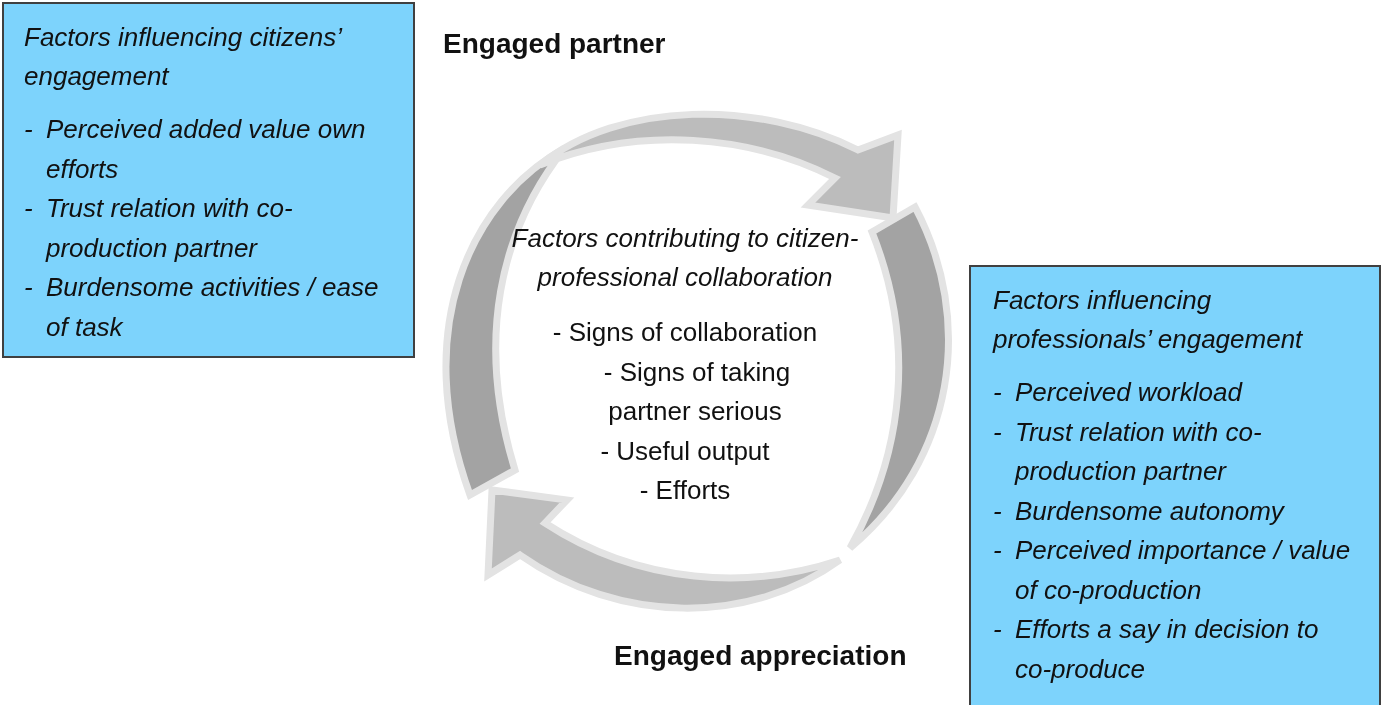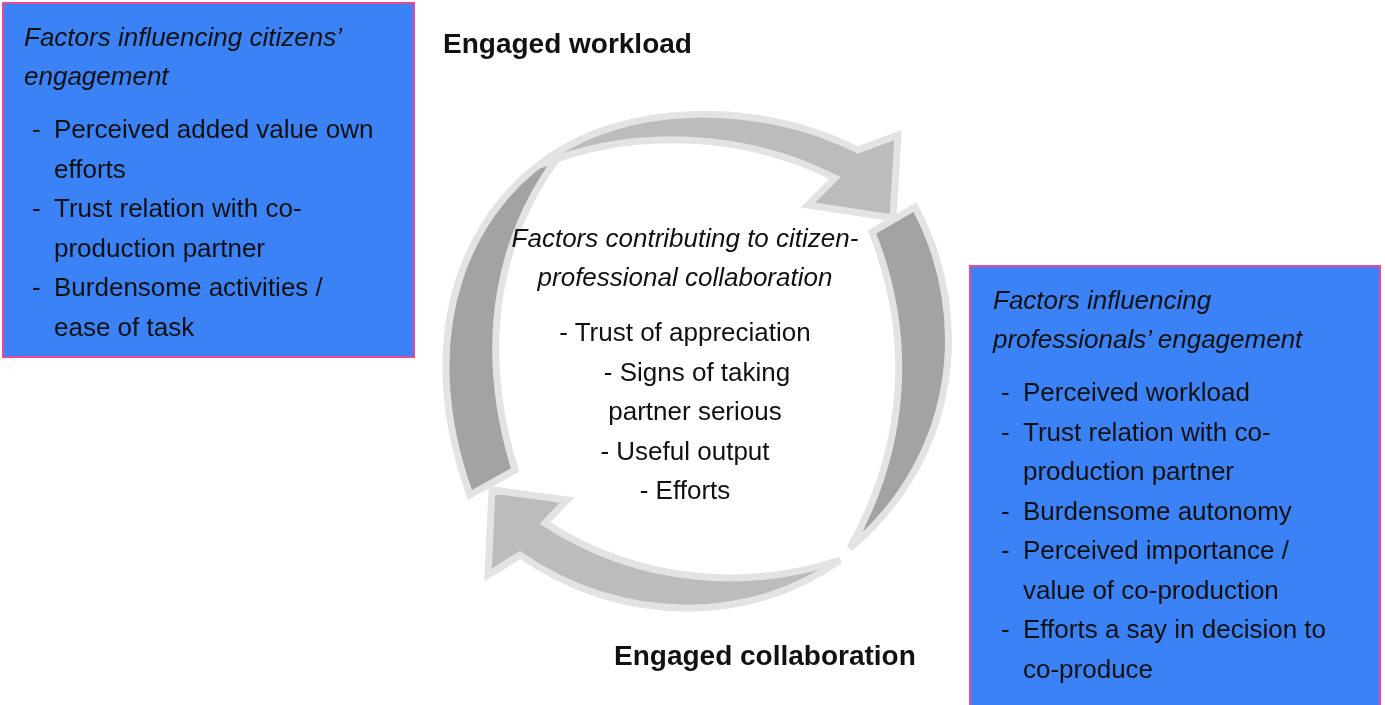--- a/index.html
+++ b/index.html
@@ -1,22 +1,22 @@
 <!DOCTYPE html>
 <html><head>
 <meta charset="utf-8">
 <style>
   html, body { margin:0; padding:0; background:#ffffff; }
   body { width:1385px; height:705px; position:relative; overflow:hidden;
          font-family:"Liberation Sans", "DejaVu Sans", sans-serif; color:#111; }
-  .box { position:absolute; border:2px solid #ec4899; box-sizing:border-box; background:#3b82f6; }
+  .box { position:absolute; border:2px solid #404040; box-sizing:border-box; background:#7dd3fc; }
   .box-left { left:2px; top:2px; width:413px; height:356px; padding:14px 20px; }
   .box-right { left:969px; top:265px; width:412px; height:564px; padding:14px 22px; }
   .box-title { font-style:italic; font-size:26px; line-height:39px; margin:0 0 14px 0; }
-  ul.items { list-style:none; margin:8px; padding:0; font-size:26px; line-height:39.5px; }
+  ul.items { list-style:none; margin:0; padding:0; font-size:26px; line-height:39.5px;font-style:italic; }
   ul.items li { position:relative; padding-left:22px; }
   ul.items li::before { content:"-"; position:absolute; left:0; top:0; }
   .label { position:absolute; font-weight:bold; font-size:28px; white-space:nowrap; }
   .label-citizens { left:443px; top:28px; }
   .label-professionals { left:614px; top:640px; }
   svg.cycle { position:absolute; left:0; top:0; }
   .center { position:absolute; left:500px; top:219px; width:370px; text-align:center; }
   .center-title { font-style:italic; font-size:26px; line-height:39px; margin-bottom:16px; }
   .center-items { font-size:26px; line-height:39.5px; }
   .center-items div { white-space:nowrap; }
@@ -46,36 +46,36 @@
 
   <path d="M 840 560
            C 750 625, 620 625, 520 555
            L 488 575
            L 492 490
            L 567 500
            L 545 523
            C 640 585, 750 590, 840 560 Z" fill="#bcbcbc" stroke="#e3e3e3" stroke-width="7" stroke-linejoin="miter"></path>
 </svg>
 
-<div class="label label-citizens">Engaged workload</div>
-<div class="label label-professionals">Engaged collaboration</div>
+<div class="label label-citizens">Engaged partner</div>
+<div class="label label-professionals">Engaged appreciation</div>
 
 <div class="box box-left">
   <div class="box-title">Factors influencing citizens’ engagement</div>
   <ul class="items">
     <li>Perceived added value own efforts</li>
     <li>Trust relation with co-production partner</li>
     <li>Burdensome activities / ease of task</li>
   </ul>
 </div>
 
 <div class="center">
   <div class="center-title">Factors contributing to citizen-professional collaboration</div>
   <div class="center-items">
-    <div>- Trust of appreciation</div>
+    <div>- Signs of collaboration</div>
     <div style="padding-left:24px">- Signs of taking</div>
     <div style="padding-left:20px">partner serious</div>
     <div>- Useful output</div>
     <div>- Efforts</div>
   </div>
 </div>
 
 <div class="box box-right">
   <div class="box-title">Factors influencing professionals’ engagement</div>
   <ul class="items">

